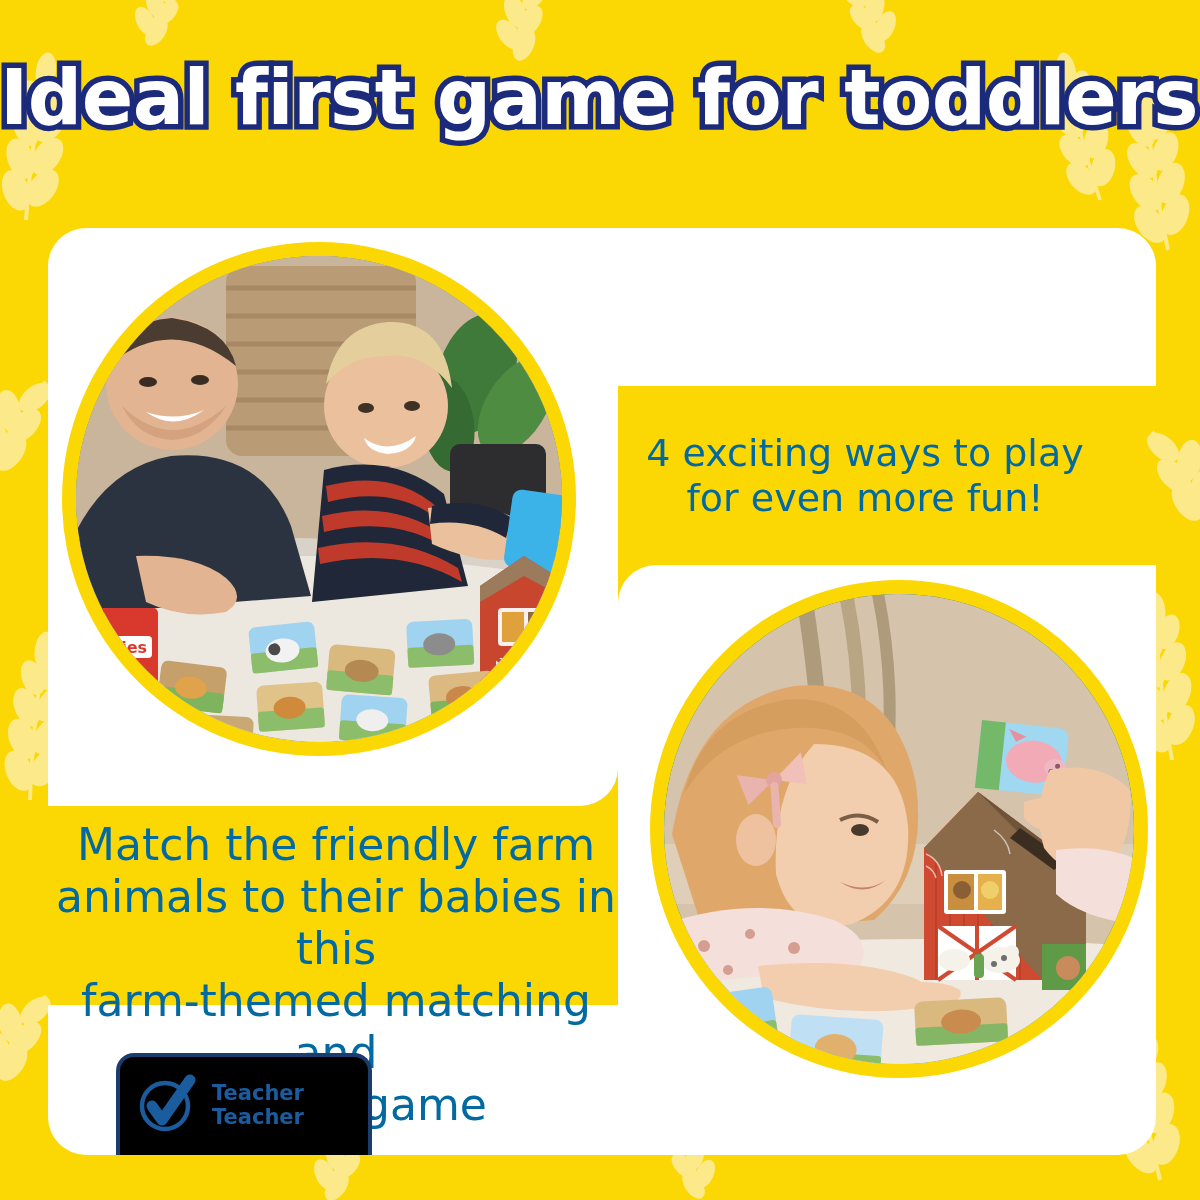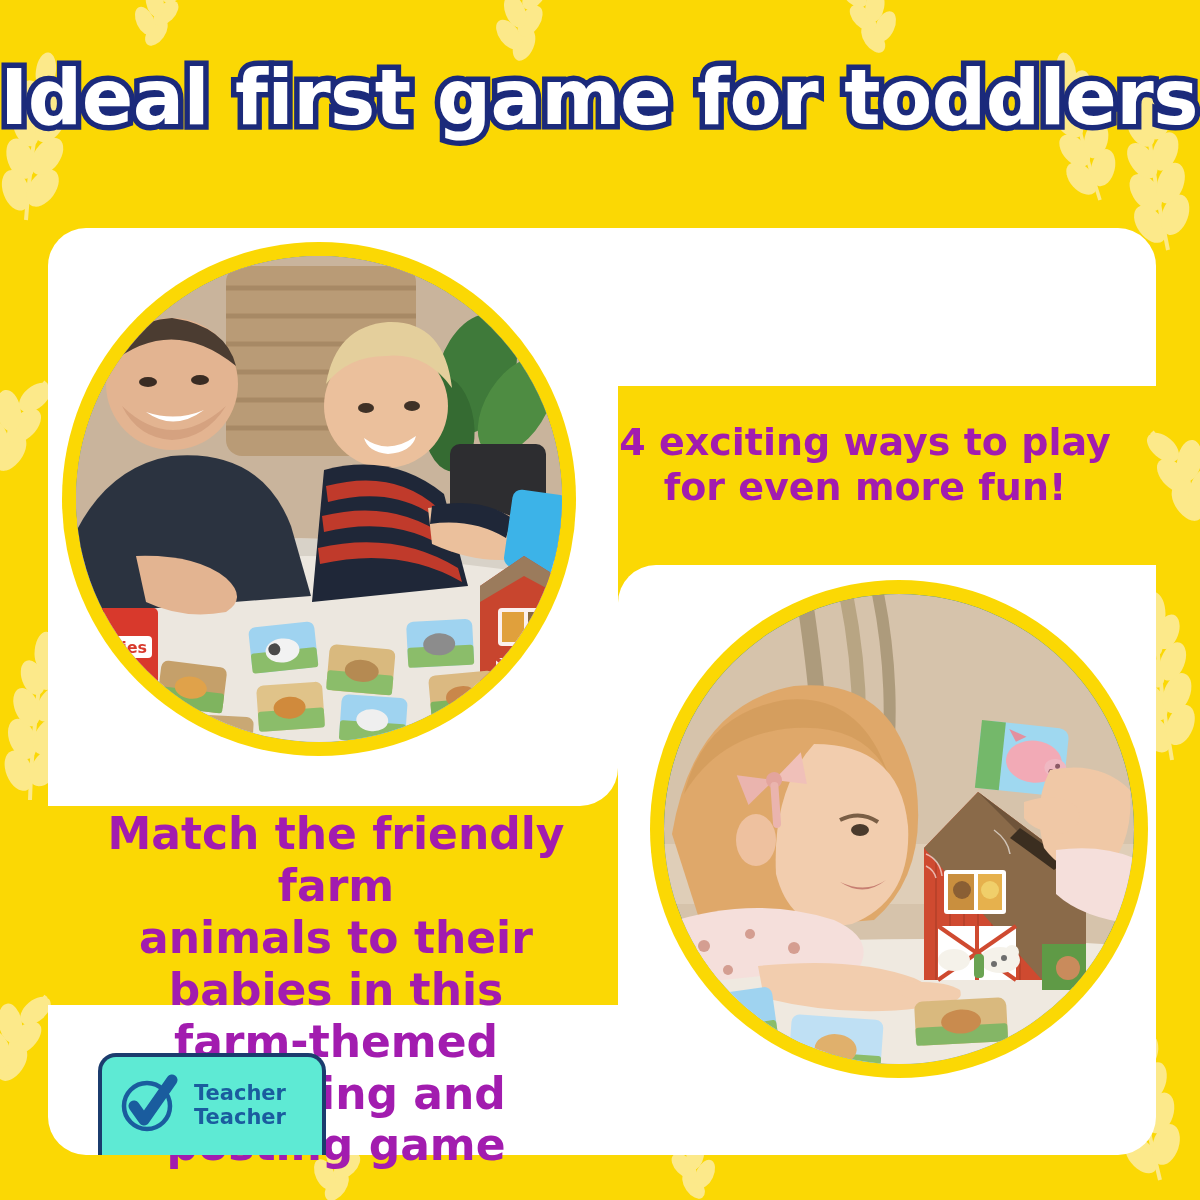--- a/index.html
+++ b/index.html
@@ -66,25 +66,26 @@
   #panel-lower-right {
     left:618px; top:565px;
     width:538px; height:440px;
     border-radius:38px 0 0 0;
   }
 
   
   .band-text {
     position:absolute;
     z-index:5;
-    color:#a21caf;
-    font-weight:bold;
+    color:#0369a1;
+    font-weight:normal;
     text-align:center;
     line-height:1.18;
     font-family:"DejaVu Sans", sans-serif;
+    margin-top:11px;
   }
   #text-ways {
     left:600px; top:420px;
     width:530px;
     font-size:38px;
   }
   #text-match {
     left:56px; top:808px;
     width:560px;
     font-size:44px;
@@ -107,27 +108,27 @@
   #ring-left  { left:62px;  top:242px;  width:514px; height:514px; }
   #photo-left { left:76px;  top:256px;  width:486px; height:486px; }
   #ring-right { left:650px; top:580px;  width:498px; height:498px; }
   #photo-right{ left:664px; top:594px;  width:470px; height:470px; }
 
   .scene { position:absolute; inset:0; }
 
   
   #badge {
     position:absolute;
-    left:98px; top:1053px;
-    width:228px; height:102px;
+    left:116px; top:1053px;
+    width:256px; height:102px;
     border:4px solid #1B3C6E;
     border-top-left-radius:18px;
     border-top-right-radius:18px;
     border-bottom:none;
-    background:#5eead4;
+    background:#000000;
     display:flex; align-items:center; gap:14px;
     padding:0 16px;
     z-index:9;
   }
   #badge .badge-label {
     color:#1A5C9E;
     font-size:21px;
     font-weight:bold;
     line-height:1.12;
     font-family:"DejaVu Sans", sans-serif;

